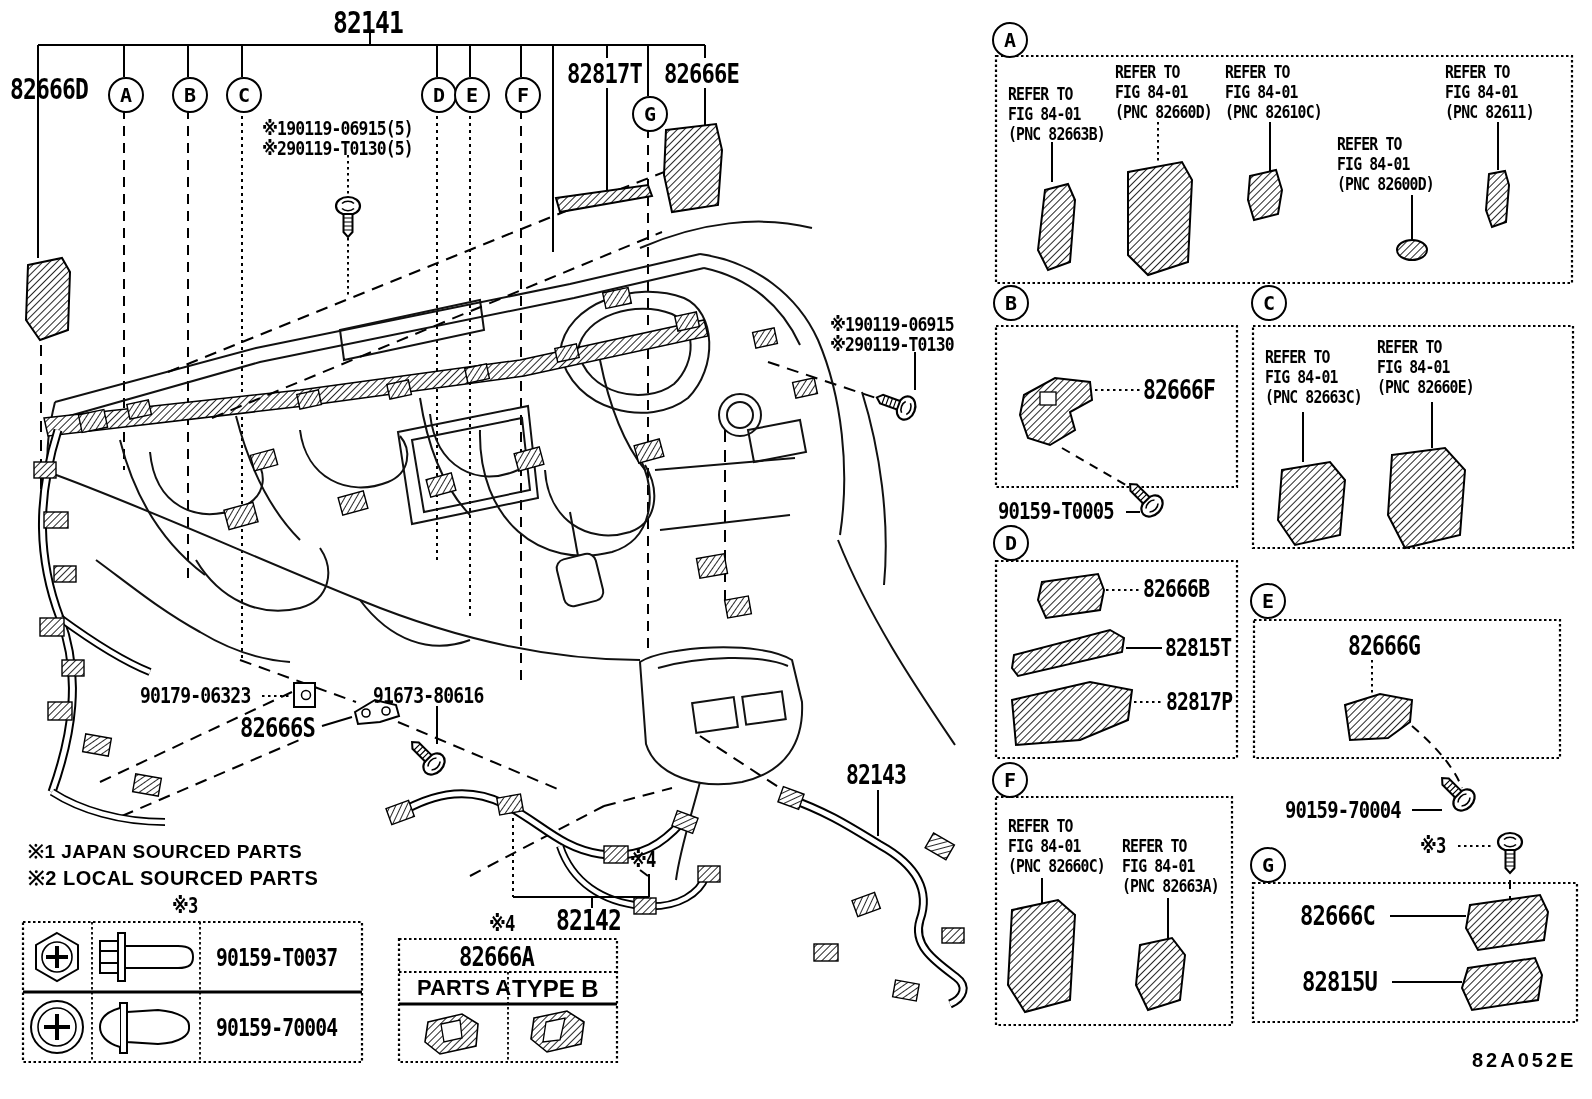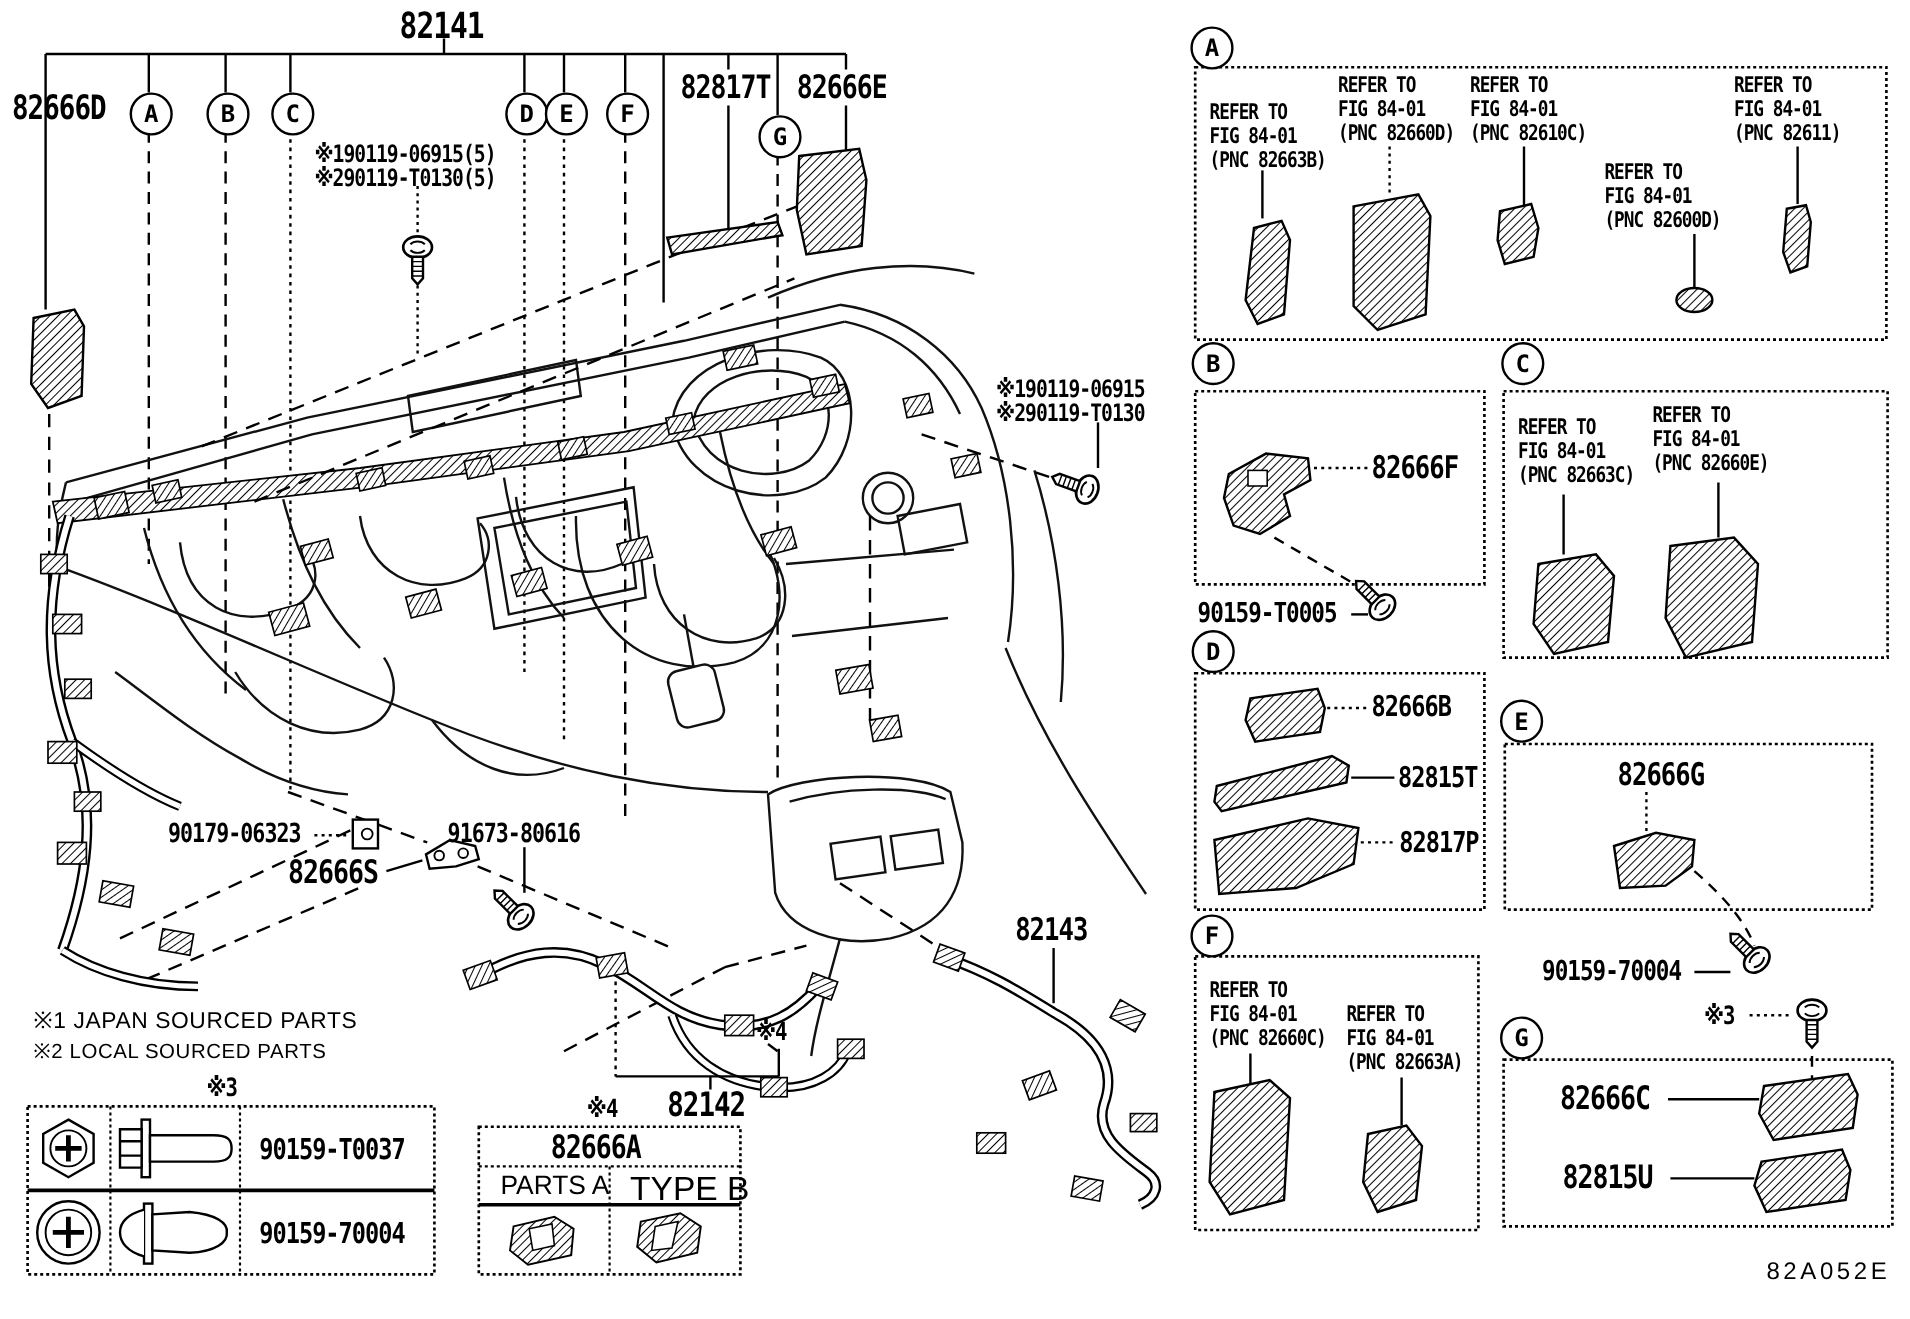--- a/index.html
+++ b/index.html
@@ -1,19 +1,19 @@
 <!DOCTYPE html>
 <html><head>
 <meta charset="utf-8">
 <style>
   html,body{margin:0;padding:0;background:#fff;}
   .canvas{position:relative;width:1592px;height:1099px;background:#fff;color:#000;overflow:hidden;
           font-family:"DejaVu Sans Mono","DejaVu Sans",monospace;}
   svg.art{position:absolute;left:0;top:0;}
-  .lbl{position:absolute;white-space:nowrap;line-height:1;color:#000;}
+  .lbl{position:absolute;white-space:nowrap;line-height:1;color:#000;font-weight:bold;}
   .pn{font-family:"DejaVu Sans Mono","DejaVu Sans",monospace;font-weight:700;letter-spacing:-1px;
       transform:scaleX(0.82);transform-origin:0 0;}
   .sans{font-family:"Liberation Sans",sans-serif;}
   .ref{position:absolute;font:700 18px "DejaVu Sans Mono","DejaVu Sans",monospace;letter-spacing:-1px;
        transform:scaleX(0.82);transform-origin:0 0;line-height:20px;white-space:nowrap;}
   .co{position:absolute;width:32px;height:32px;border:2.2px solid #000;border-radius:50%;background:#fff;
       display:flex;align-items:center;justify-content:center;
       font:700 20px "DejaVu Sans Mono","DejaVu Sans",monospace;}
 </style>
 </head>
@@ -311,31 +311,31 @@
 <div class="lbl pn" style="left:262px;top:138px;font-size:20px">※290119-T0130(5)</div>
 <div class="lbl pn" style="left:830px;top:314px;font-size:20px">※190119-06915</div>
 <div class="lbl pn" style="left:830px;top:334px;font-size:20px">※290119-T0130</div>
 <div class="lbl pn" style="left:140px;top:685px;font-size:22px">90179-06323</div>
 <div class="lbl pn" style="left:240px;top:714px;font-size:27px">82666S</div>
 <div class="lbl pn" style="left:373px;top:685px;font-size:22px">91673-80616</div>
 <div class="lbl pn" style="left:846px;top:762px;font-size:26px">82143</div>
 <div class="lbl pn" style="left:556px;top:907px;font-size:28px">82142</div>
 <div class="lbl pn" style="left:630px;top:850px;font-size:21px">※4</div>
 <div class="lbl sans" style="left:28px;top:842px;font-size:19px;letter-spacing:0.5px">※1 JAPAN SOURCED PARTS</div>
-<div class="lbl sans" style="left:28px;top:868px;font-size:17px;letter-spacing:0.5px">※2 LOCAL SOURCED PARTS</div>
+<div class="lbl sans" style="left:28px;top:868px;font-size:20px;letter-spacing:0.5px">※2 LOCAL SOURCED PARTS</div>
 <div class="lbl sans" style="left:1472px;top:1050px;font-size:20px;letter-spacing:3px">82A052E</div>
 
 <div class="lbl pn" style="left:172px;top:896px;font-size:21px">※3</div>
 <div class="lbl pn" style="left:216px;top:946px;font-size:24px">90159-T0037</div>
 <div class="lbl pn" style="left:216px;top:1016px;font-size:24px">90159-70004</div>
 
 <div class="lbl pn" style="left:489px;top:914px;font-size:21px">※4</div>
 <div class="lbl pn" style="left:459px;top:943px;font-size:27px">82666A</div>
 <div class="lbl sans" style="left:417px;top:977px;font-size:22px">PARTS A</div>
-<div class="lbl sans" style="left:525px;top:977px;font-size:28px">TYPE B</div>
+<div class="lbl sans" style="left:512px;top:977px;font-size:24px">TYPE B</div>
 
 <div class="co" style="left:108px;top:77px">A</div>
 <div class="co" style="left:172px;top:77px">B</div>
 <div class="co" style="left:226px;top:77px">C</div>
 <div class="co" style="left:421px;top:77px">D</div>
 <div class="co" style="left:454px;top:77px">E</div>
 <div class="co" style="left:505px;top:77px">F</div>
 <div class="co" style="left:632px;top:96px">G</div>
 
 <div class="co" style="left:992px;top:22px">A</div>

